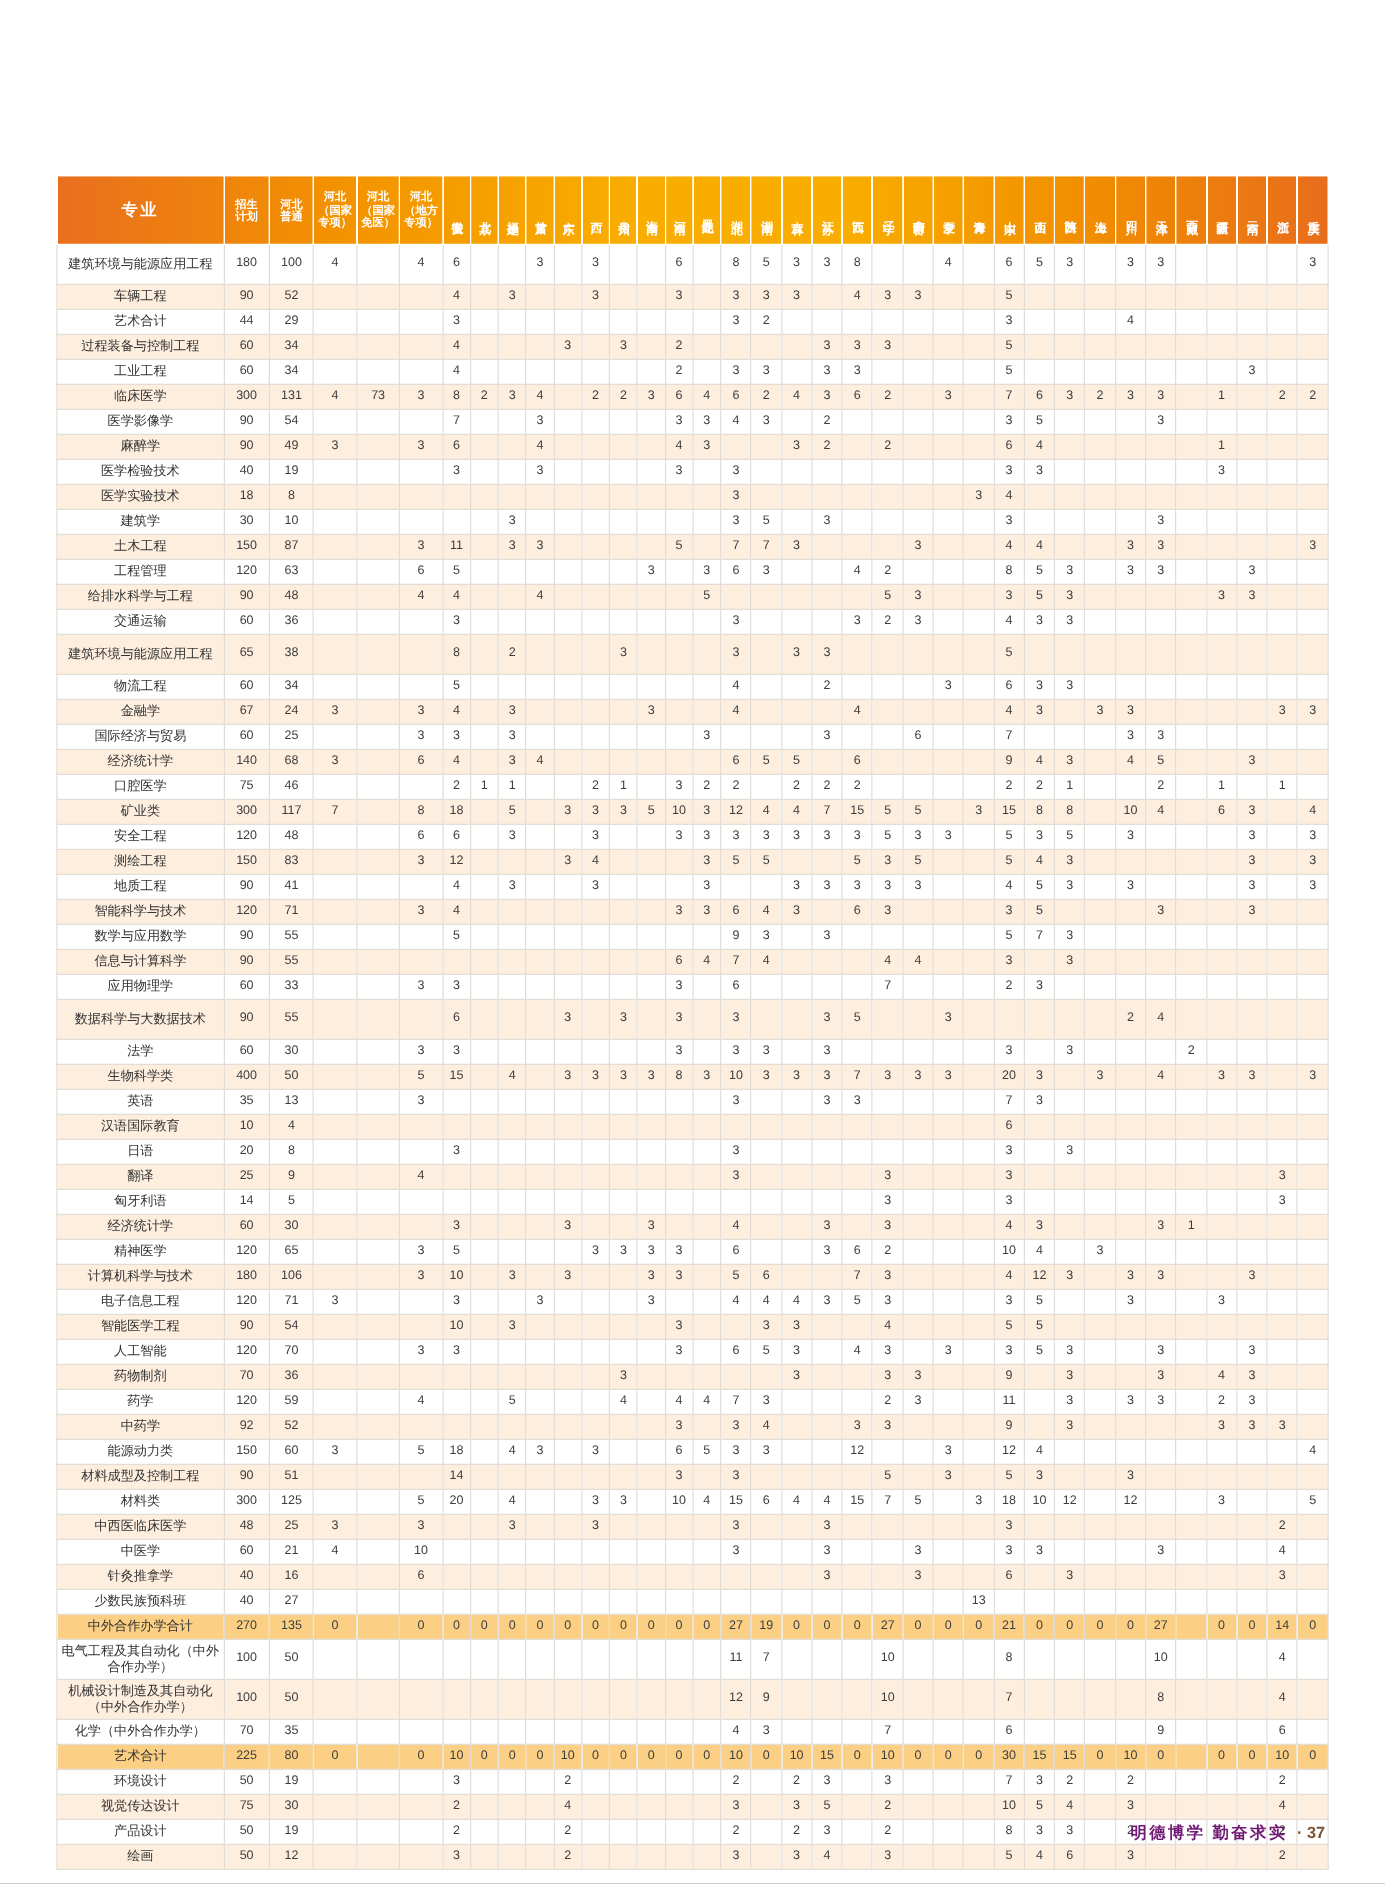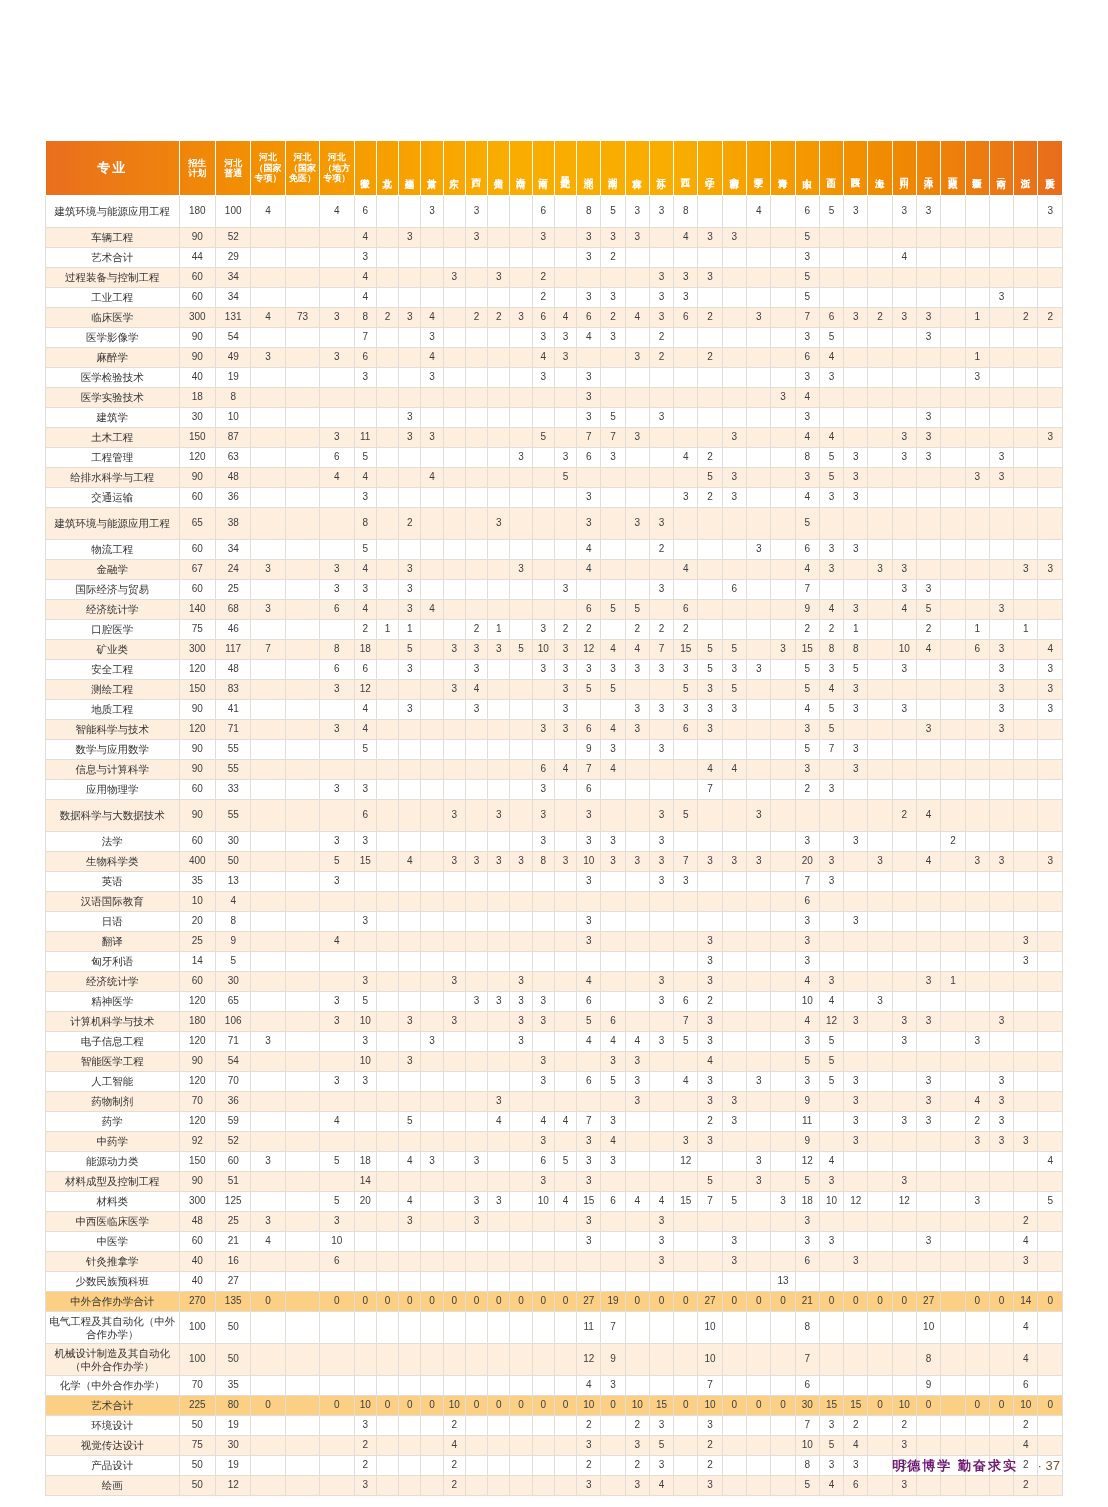--- a/index.html
+++ b/index.html
@@ -19,21 +19,21 @@
   th.h-vert span{writing-mode:vertical-rl;text-orientation:upright;
         line-height:1;letter-spacing:1px;display:inline-block;}
   tbody td{font-size:10px;color:#3d3d3d;height:19px;line-height:1.05;}
   tbody tr.alt td{background:#fdeede;}
   tbody tr.hl td{background:#fbd084;}
   tbody tr.hl td.name{font-weight:normal;}
   tbody tr.tall td{height:31px;}
   td.name{font-size:10.5px;color:#333;padding:0 2px;line-height:1.15;}
   .footer{position:absolute;right:48px;bottom:32px;font-size:13px;}
   .footer .motto{color:#701a75;font-weight:bold;letter-spacing:2px;}
-  .footer .pageno{color:#7a5234;font-weight:normal;margin-left:16px;}
+  .footer .pageno{color:#7a5234;font-weight:bold;margin-left:4px;}
 </style>
 </head>
 <body>
 
 <div class="page">
 
   <div class="tbl-wrap">
     <table>
       <colgroup id="cg">
           <col style="width:132px">

